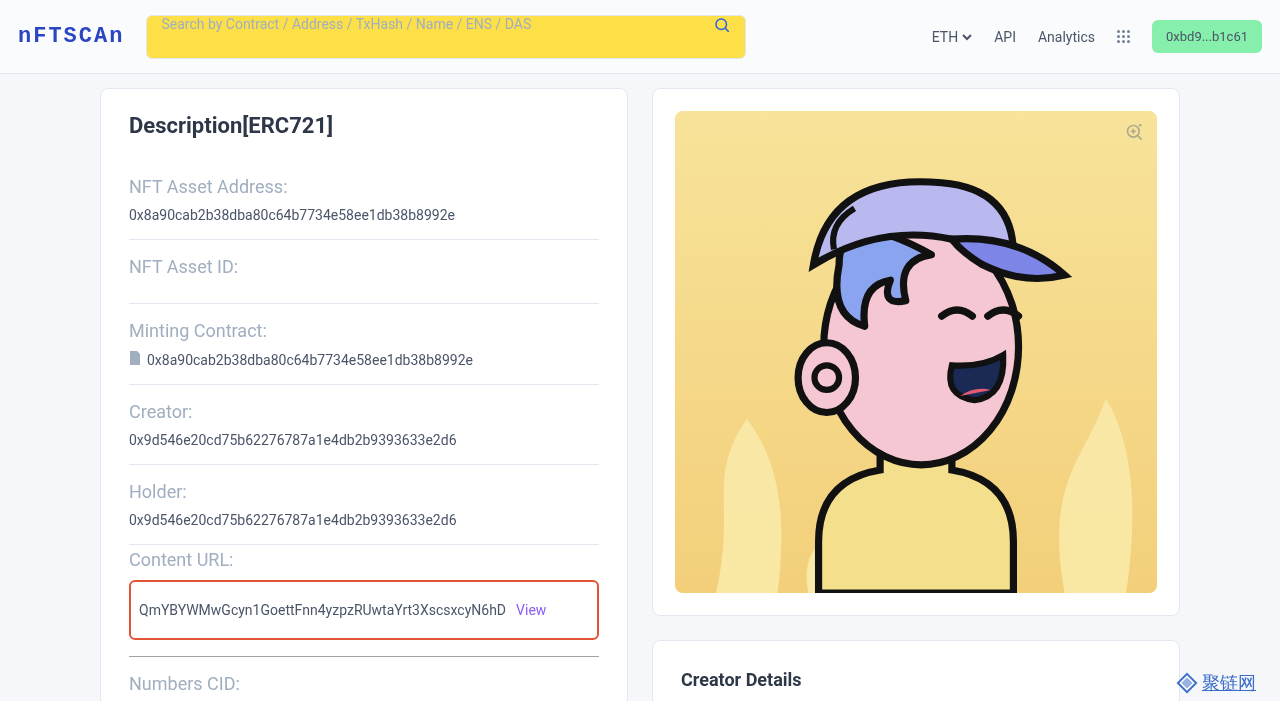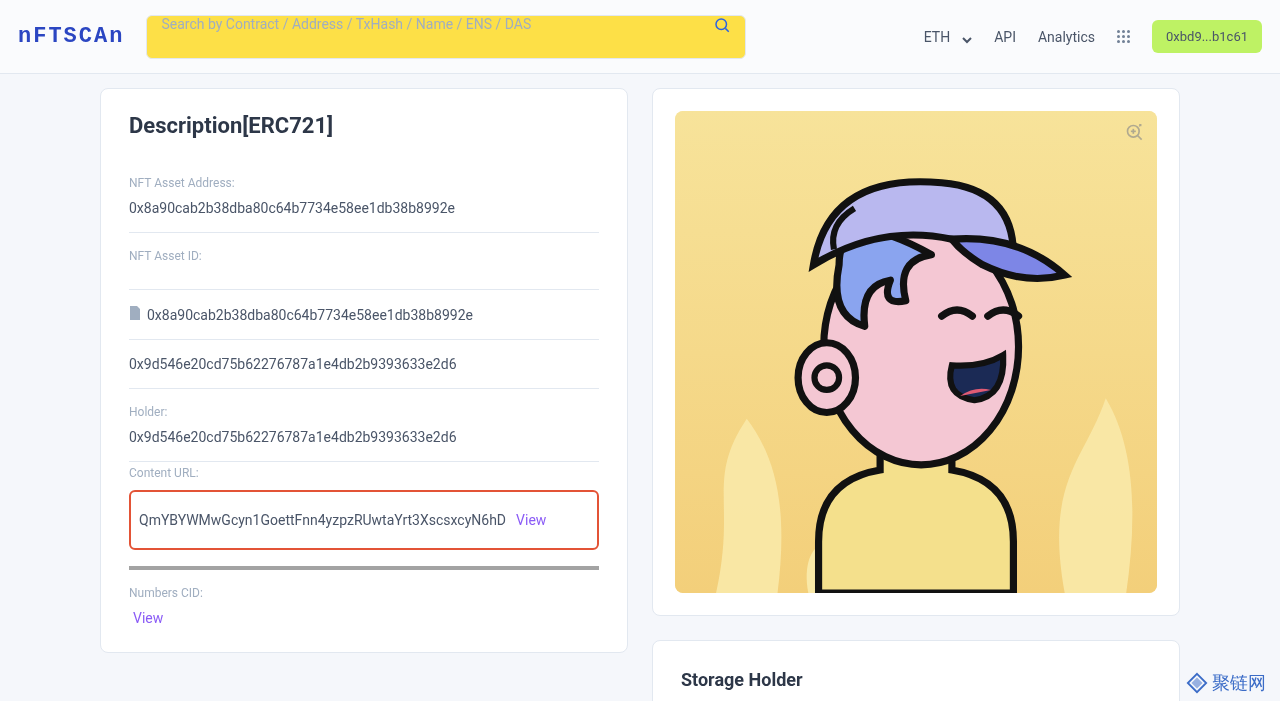--- a/index.html
+++ b/index.html
@@ -5,45 +5,45 @@
   * { margin:0; padding:0; box-sizing:border-box; font-family:-apple-system,BlinkMacSystemFont,"Segoe UI",Roboto,Arial,sans-serif; }
   body { background:#f5f7fb; color:#4a5568; }
   .topbar { height:74px; background:#fafbfd; border-bottom:1px solid #e2e8f0; display:flex; align-items:center; padding:8px 18px; gap:22px; }
   .logo { font-weight:900; font-size:22px; letter-spacing:2px; color:#2b46c2; font-family:"Courier New",monospace; }
   .search-wrap { flex:0 0 600px; height:44px; background:#fde047; border:1px solid #e2e8f0; border-radius:6px; display:flex; align-items:flex-start; padding:0 14px; }
   .search-wrap input { flex:1; border:none; outline:none; font-size:14px; color:#4a5568; background:transparent; }
   .search-wrap input::placeholder { color:#a0aec0; }
   .search-icon svg { width:18px; height:18px; stroke:#2b62e3; fill:none; stroke-width:2; }
   .spacer { flex:1; }
   .nav-right { display:flex; align-items:center; gap:22px; font-size:14px; color:#4a5568; }
-  .nav-item { cursor:pointer; display:flex; align-items:center; gap:12px; }
+  .nav-item { cursor:pointer; display:flex; align-items:flex-start; gap:4px; }
   .chev-down { width:10px; height:10px; }
   .chev-down svg { width:10px; height:10px; stroke:#4a5568; stroke-width:2; fill:none; }
   .grid-icon { display:grid; grid-template-columns:repeat(3,3px); gap:2px; }
   .grid-icon span { width:3px; height:3px; background:#718096; border-radius:50%; }
-  .wallet { background:#bef264; color:#4a5568; padding:9px 14px; border-radius:6px; font-size:13px;text-align:center; }
+  .wallet { background:#86efac; color:#4a5568; padding:9px 14px; border-radius:6px; font-size:13px;text-align:center; }
   .page { display:flex; gap:24px; padding:14px 100px 20px; }
   .col { flex:1; display:flex; flex-direction:column; gap:24px; }
   .card { background:#fff; border:1px solid #e2e8f0; border-radius:8px; padding:24px 28px 10px; }
   .card-title { font-size:22px; font-weight:700; color:#2d3748; margin-bottom:22px; }
   .field { border-bottom:1px solid #e2e8f0; padding:16px 0; }
-  .field-label { font-size:12px; color:#a0aec0; margin-bottom:10px; }
+  .field-label { font-size:18px; color:#a0aec0; margin-bottom:10px; }
   .field-value { font-size:14px; color:#4a5568; word-break:break-all; display:flex; align-items:center; gap:6px; }
   .doc-icon svg { width:12px; height:14px; fill:#a0aec0; }
   .view-link { color:#8b5cf6; cursor:pointer; margin-left:4px; }
   .highlight { border:2px solid #e35336; border-radius:6px; padding:20px 8px; margin-top:6px; }
   .highlight .field-value { margin:0; }
   .field.no-pad-top { padding-top:4px; }
   .nft-card { background:#fff; border:1px solid #e2e8f0; border-radius:8px; padding:22px; position:relative; }
   .zoom-icon { position:absolute; top:34px; right:34px; z-index:5; opacity:0.65; }
   .zoom-icon svg { width:20px; height:20px; stroke:#8b8b8b; stroke-width:2; fill:none; }
   .nft-img { width:100%; border-radius:8px; display:block; background:linear-gradient(#f7e39a,#f3cf7a); }
   .storage-card { background:#fff; border:1px solid #e2e8f0; border-radius:8px; padding:28px 28px; }
   .storage-title { font-size:18px; font-weight:700; color:#2d3748; }
-  .watermark { position:fixed; bottom:6px; right:14px; display:flex; align-items:center; gap:4px; color:#3b6cc7; font-size:18px; }
+  .watermark { position:fixed; bottom:6px; right:24px; display:flex; align-items:center; gap:4px; color:#3b6cc7; font-size:18px;text-decoration:underline; }
   .watermark svg { width:22px; height:22px; }
 </style>
 </head>
 <body>
 
 <div class="topbar">
   <div class="logo">nFTSCAn</div>
   <div class="search-wrap">
     <input type="text" placeholder="Search by Contract / Address / TxHash / Name / ENS / DAS" style="">
     <span class="search-icon">
@@ -91,40 +91,42 @@
       <div class="field">
         <div class="field-label">NFT Asset Address:</div>
         <div class="field-value">0x8a90cab2b38dba80c64b7734e58ee1db38b8992e</div>
       </div>
 
       <div class="field">
         <div class="field-label">NFT Asset ID:</div>
       </div>
 
       <div class="field">
+        <div class="field-label">Minting Contract:</div>
         <div class="field-value">
           <span class="doc-icon">
             <svg viewBox="0 0 12 14">
                 <path d="M1 0h7l3 3v11H1z"></path>
               </svg>
           </span>
           <span>0x8a90cab2b38dba80c64b7734e58ee1db38b8992e</span>
         </div>
       </div>
 
       <div class="field">
+        <div class="field-label">Creator:</div>
         <div class="field-value">0x9d546e20cd75b62276787a1e4db2b9393633e2d6</div>
       </div>
 
       <div class="field">
         <div class="field-label">Holder:</div>
         <div class="field-value">0x9d546e20cd75b62276787a1e4db2b9393633e2d6</div>
       </div>
 
-      <div class="field no-pad-top" style="border-bottom:4px solid #a3a3a3;">
+      <div class="field no-pad-top" style="border-bottom:1px solid #a3a3a3;">
         <div class="field-label">Content URL:</div>
         <div class="highlight">
           <div class="field-value">
             <span>QmYBYWMwGcyn1GoettFnn4yzpzRUwtaYrt3XscsxcyN6hD</span>
             <span class="view-link">View</span>
           </div>
         </div>
       </div>
 
       <div class="field" style="border-bottom:none;">
@@ -175,21 +177,21 @@
 
         <path d="M160 150 Q150 200 185 210 Q180 170 210 165 Q200 190 225 185 Q215 145 250 140 Q160 90 160 150 Z" fill="#8aa4ef" stroke="#111" stroke-width="7" stroke-linejoin="round"></path>
 
         <path d="M135 150 Q150 60 260 70 Q330 76 330 140 L270 125 Q200 110 135 150 Z" fill="#b9b8ef" stroke="#111" stroke-width="7"></path>
         <path d="M270 125 Q335 120 380 160 Q340 170 300 150 Q280 138 270 125 Z" fill="#7d86e6" stroke="#111" stroke-width="7"></path>
         <path d="M155 135 Q150 110 175 95" fill="none" stroke="#111" stroke-width="6"></path>
       </svg>
     </div>
 
     <div class="storage-card">
-      <div class="storage-title">Storage Holder</div>
+      <div class="storage-title">Creator Details</div>
     </div>
   </div>
 </div>
 
 <div class="watermark">
   <svg viewBox="0 0 24 24">
       <polygon points="12,2 22,12 12,22 2,12" fill="none" stroke="#3b6cc7" stroke-width="2"></polygon>
       <polygon points="12,6 18,12 12,18 6,12" fill="#3b6cc7" opacity="0.5"></polygon>
     </svg>
   <span>聚链网</span>

